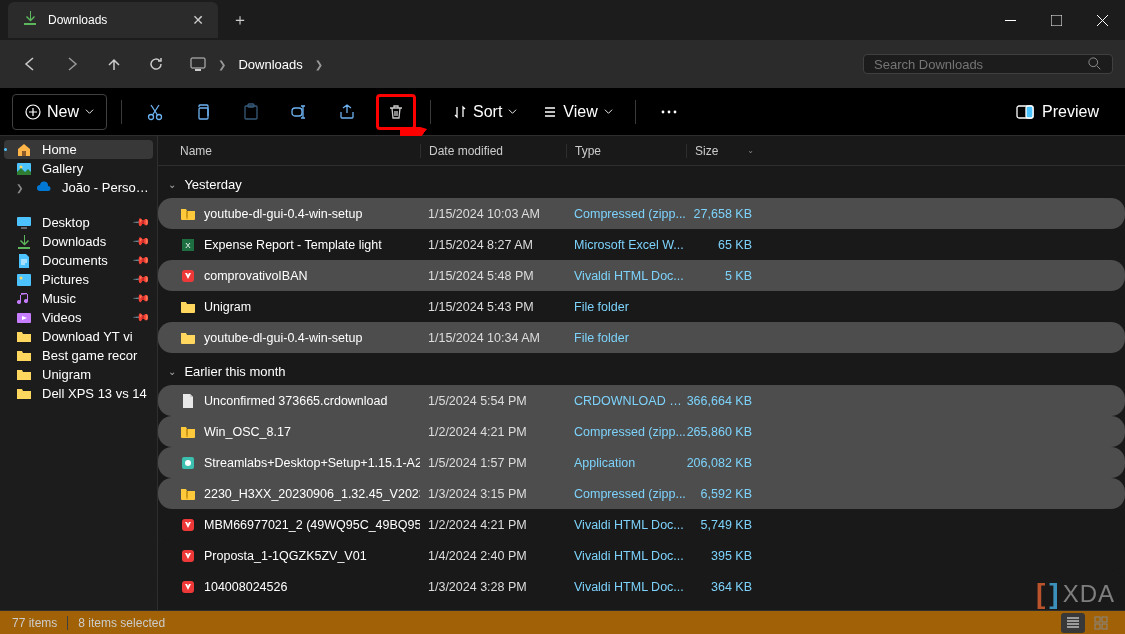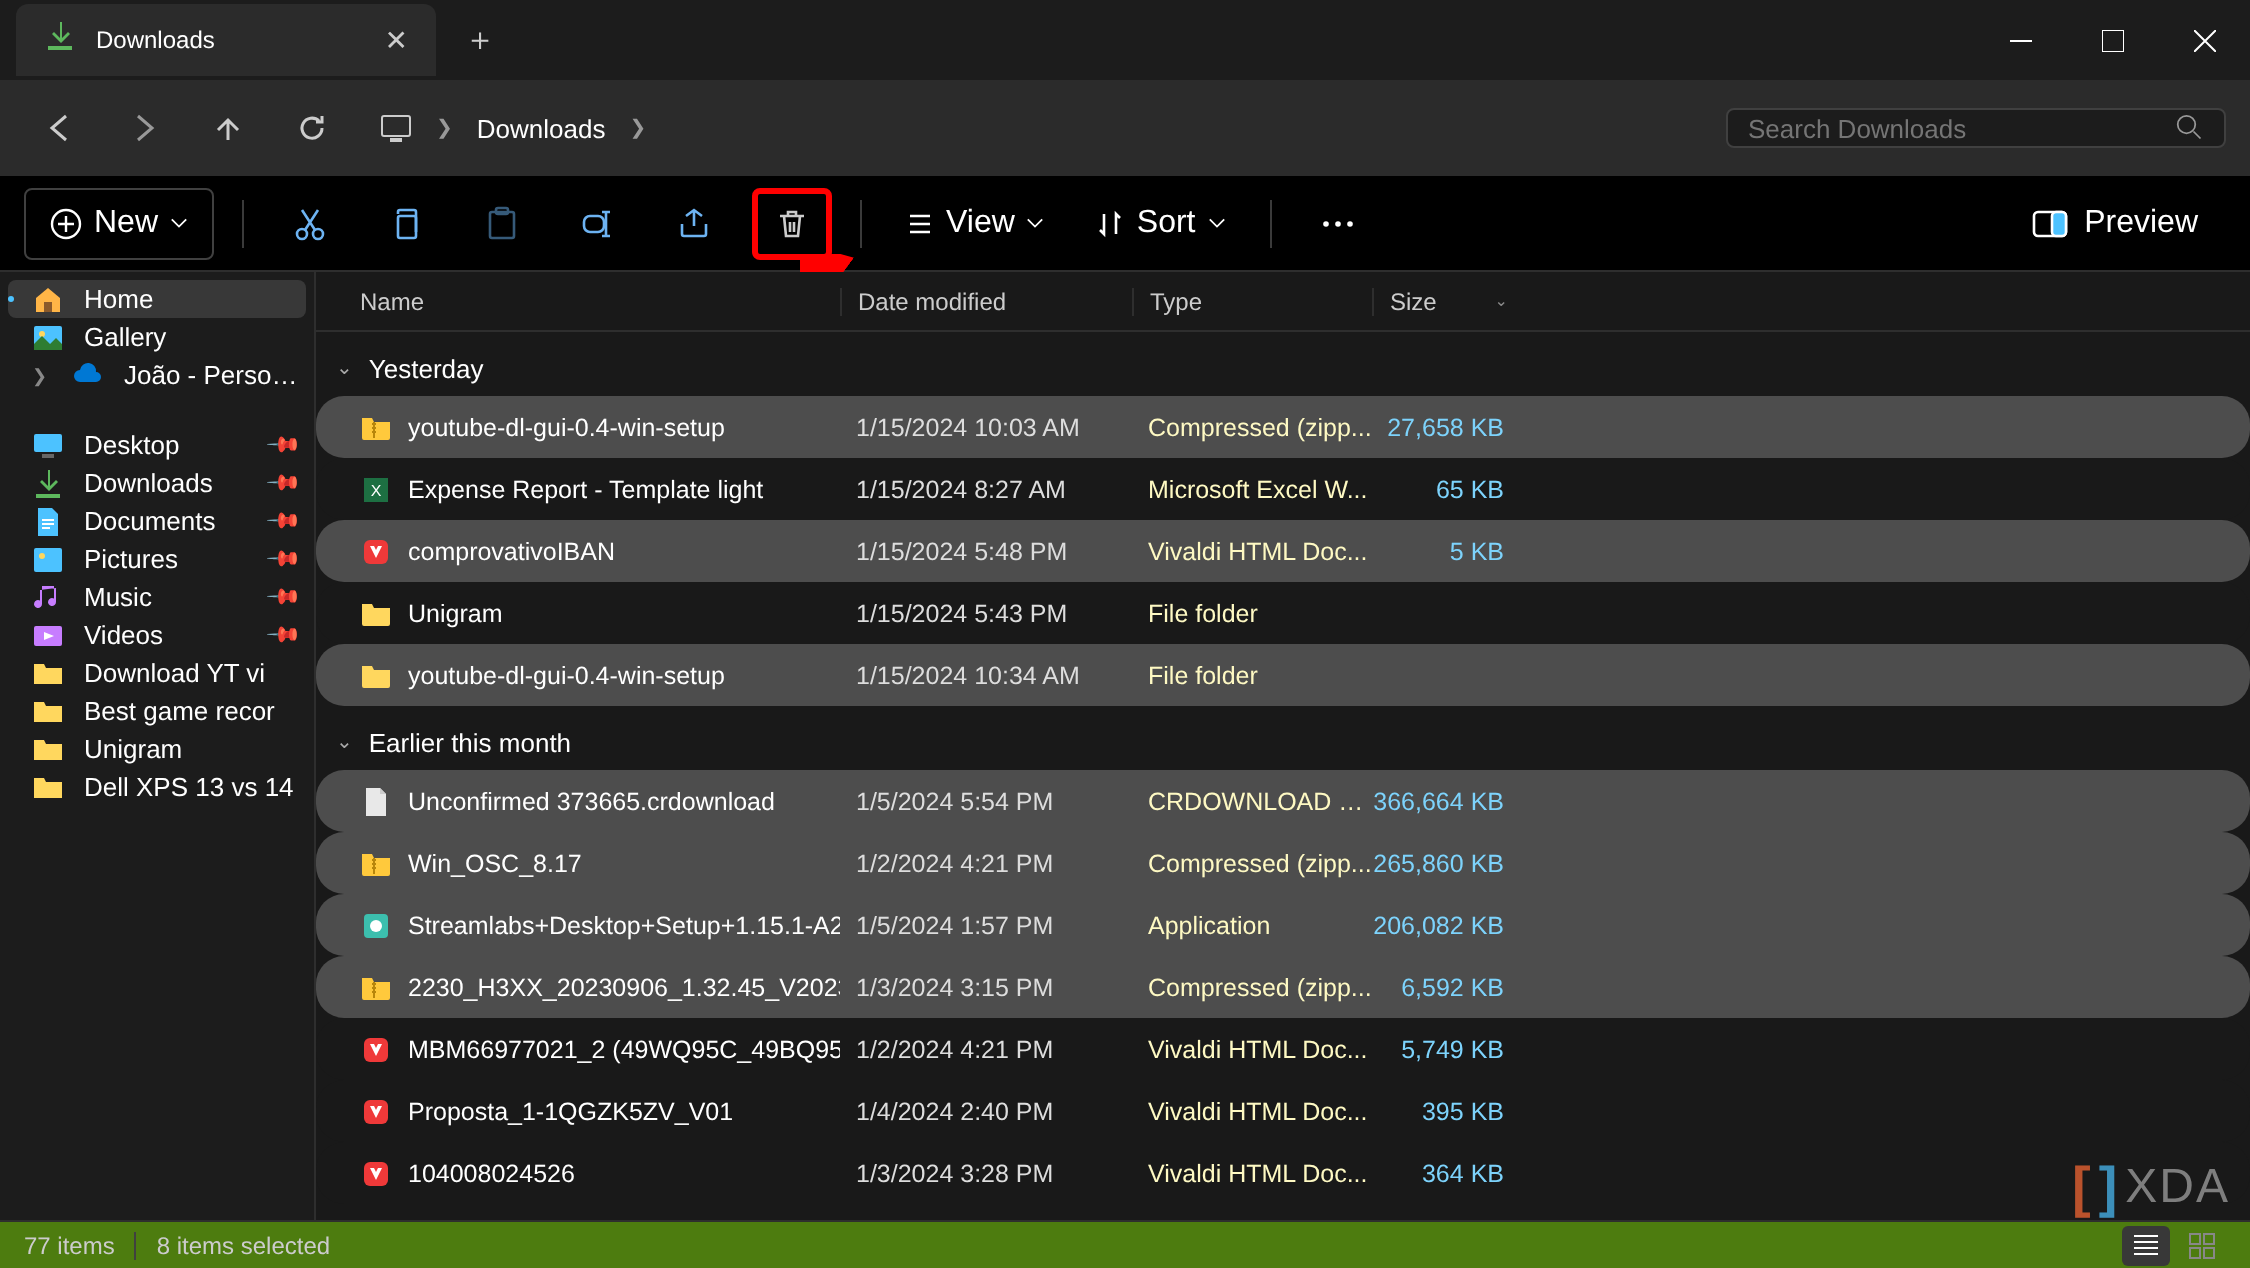--- a/index.html
+++ b/index.html
@@ -57,26 +57,26 @@
 .col-size .sort-arrow { position: absolute; right: 8px; top: 2px; font-size: 8px; color: #888; }
 
 .group-header { height: 28px; display: flex; align-items: center; padding-left: 10px; gap: 8px; font-size: 13px; color: #fff; margin-top: 4px; }
 .group-chevron { font-size: 10px; color: #aaa; }
 
 .file-row { height: 31px; display: flex; align-items: center; font-size: 12.5px; color: #fff; border-radius: 14px; }
 .file-row.selected { background: #4d4d4d; }
 .file-row:not(.selected) { background: #191919; }
 .file-row .rn { width: 262px; padding-left: 22px; display: flex; align-items: center; gap: 8px; white-space: nowrap; overflow: hidden; text-overflow: ellipsis; }
 .file-row .rd { width: 146px; padding-left: 8px; color: #ddd; }
-.file-row .rt { width: 120px; padding-left: 8px; color: #fef9c3; white-space: nowrap; overflow: hidden; text-overflow: ellipsis; }
+.file-row .rt { width: 120px; padding-left: 8px; color: #7dd3fc; white-space: nowrap; overflow: hidden; text-overflow: ellipsis; }
 .file-row .rs { width: 76px; text-align: right; padding-right: 10px; color: #7dd3fc; }
 .file-icon { width: 16px; height: 16px; flex-shrink: 0; display: flex; align-items: center; justify-content: center; }
 
 
-.statusbar { position: absolute; bottom: 0; left: 0; right: 0; height: 24px; background: #4d7c0f; border-top: 1px solid #2e2e2e; display: flex; align-items: center; padding: 0 12px; font-size: 12px; color: #ccc; gap: 10px; }
+.statusbar { position: absolute; bottom: 0; left: 0; right: 0; height: 24px; background: #a16207; border-top: 1px solid #2e2e2e; display: flex; align-items: center; padding: 0 12px; font-size: 12px; color: #ccc; gap: 10px; }
 .status-sep { width: 1px; height: 14px; background: #404040; }
 .view-toggles { margin-left: auto; display: flex; gap: 4px; }
 .view-toggle { width: 24px; height: 20px; display: flex; align-items: center; justify-content: center; color: #888; }
 .view-toggle.active { background: #383838; color: #fff; border-radius: 3px; }
 
 
 .red-arrow { position: absolute; left: 400px; top: 127px; pointer-events: none; }
 
 
 .watermark { position: absolute; right: 10px; bottom: 24px; display: flex; align-items: center; gap: 4px; opacity: 0.7; }
@@ -209,32 +209,32 @@
       </svg>
     </div>
   <div class="tb-btn delete-highlight">
       <svg width="18" height="18" viewBox="0 0 18 18">
         <path fill="none" stroke="#ccc" stroke-width="1.3" d="M3 5h12M7 5V3h4v2M5 5l1 10h6l1-10M8 8v5M10 8v5"></path>
       </svg>
     </div>
   <span class="tb-sep"></span>
   <div class="tb-btn txt">
     <svg width="14" height="14" viewBox="0 0 14 14">
-        <path stroke="#fff" stroke-width="1.3" d="M2 3h10M2 7h10M2 11h10"></path>
-      </svg>
-    <span>View</span>
+        <path fill="none" stroke="#fff" stroke-width="1.3" d="M4 2v10l-2-2M10 12V2l2 2"></path>
+      </svg>
+    <span>Sort</span>
     <svg width="9" height="9" viewBox="0 0 10 10">
         <path fill="none" stroke="#fff" d="M1 3l4 4 4-4"></path>
       </svg>
   </div>
   <div class="tb-btn txt">
     <svg width="14" height="14" viewBox="0 0 14 14">
-        <path fill="none" stroke="#fff" stroke-width="1.3" d="M4 2v10l-2-2M10 12V2l2 2"></path>
-      </svg>
-    <span>Sort</span>
+        <path stroke="#fff" stroke-width="1.3" d="M2 3h10M2 7h10M2 11h10"></path>
+      </svg>
+    <span>View</span>
     <svg width="9" height="9" viewBox="0 0 10 10">
         <path fill="none" stroke="#fff" d="M1 3l4 4 4-4"></path>
       </svg>
   </div>
   <span class="tb-sep"></span>
   <div class="tb-btn txt">
     <svg width="16" height="4" viewBox="0 0 16 4">
         <circle cx="2" cy="2" r="1.4" fill="#fff"></circle>
         <circle cx="8" cy="2" r="1.4" fill="#fff"></circle>
         <circle cx="14" cy="2" r="1.4" fill="#fff"></circle>

